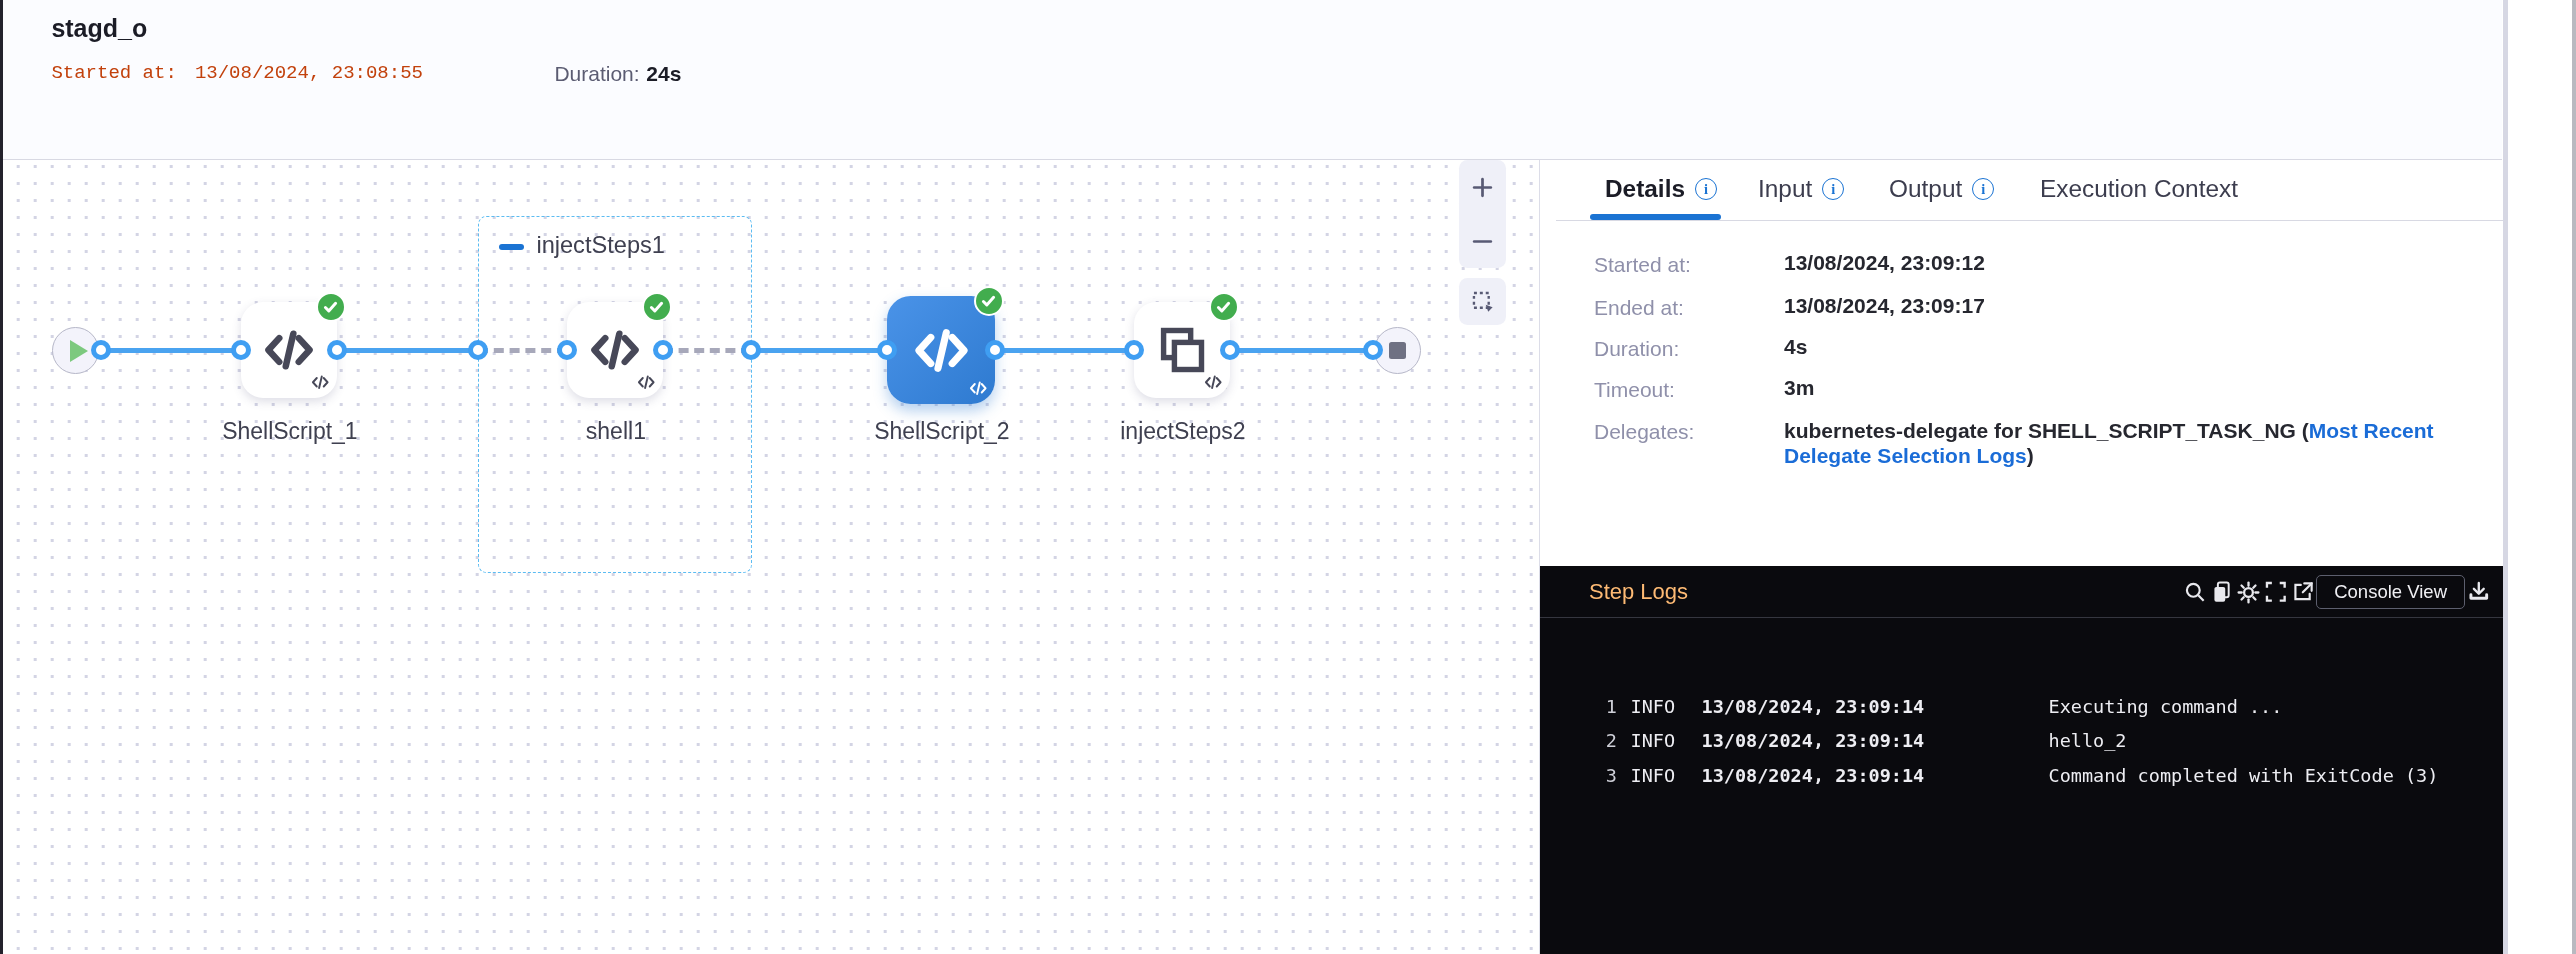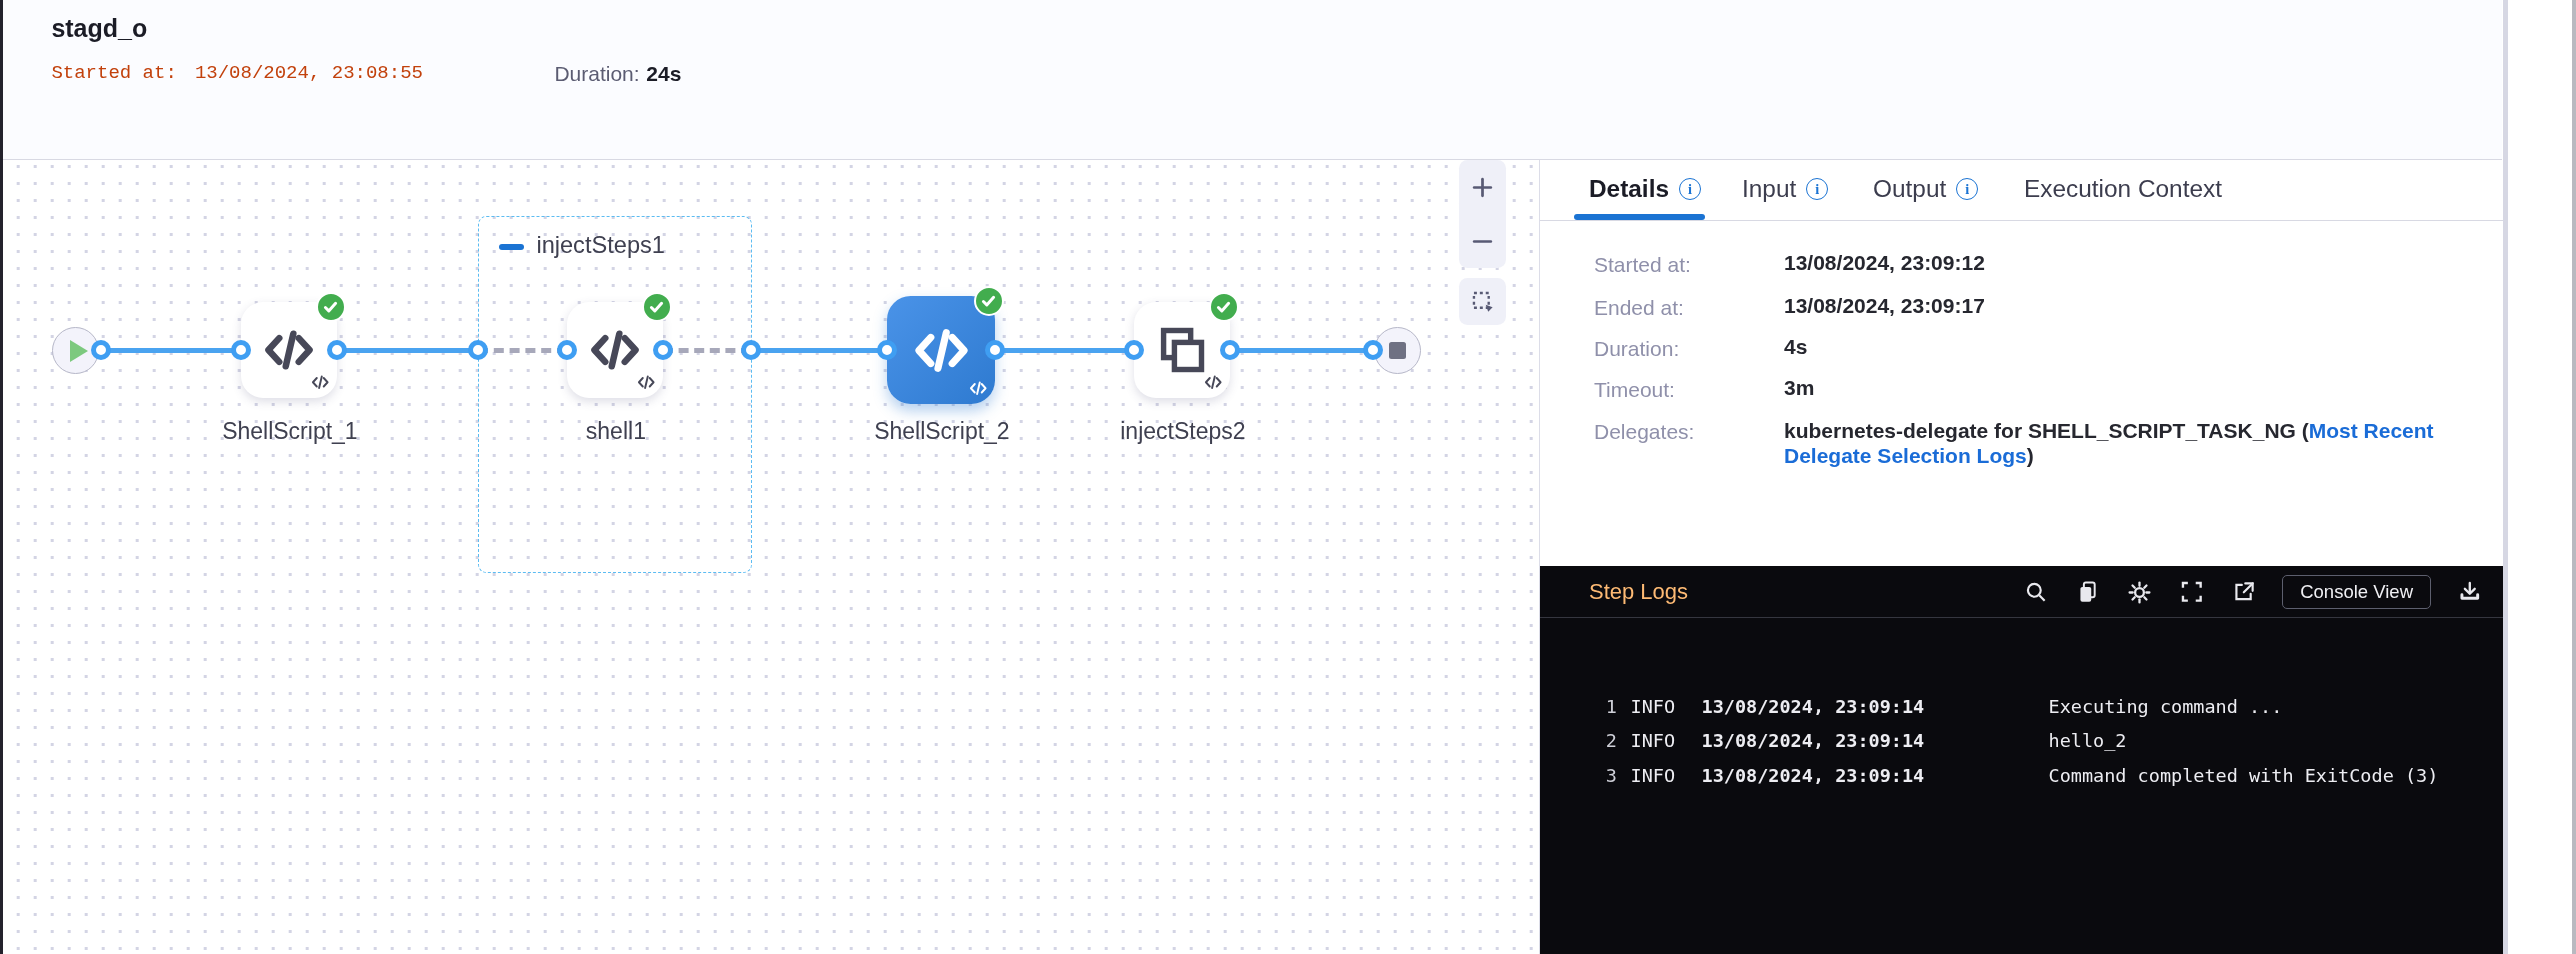--- a/index.html
+++ b/index.html
@@ -57,21 +57,21 @@
 
   .ctl-btn { position:absolute; left:1456px; width:47px; background:#eff0f8; border-radius:8.4px; z-index:5;
              display:flex; align-items:center; justify-content:center; color:#585a74; cursor:pointer; }
   .ctl-zoom { position:absolute; left:1456px; width:47px; height:108px; background:#eff0f8; border-radius:8.4px;
               z-index:5; display:flex; flex-direction:column; color:#585a74; }
   .ctl-zoom > div { flex:1; display:flex; align-items:center; justify-content:center; cursor:pointer; }
 
   
   .panel { position:absolute; left:1539px; top:160px; width:964px; height:795px; background:#fff;
            border-left:1.7px solid #dcdde8; }
-  .tabs { position:absolute; left:0; top:0; width:100%; height:61px; border-bottom:1.7px solid #d8d9e3; }
+  .tabs { position:absolute; left:16px; top:0; width:100%; height:61px; border-bottom:1.7px solid #d8d9e3; }
   .tab { position:absolute; top:15px; font-size:24.4px; color:#3c3d4e; font-weight:500; display:flex;
          align-items:center; gap:10px; cursor:pointer; }
   .tab.active { color:#1b1c26; font-weight:700; }
   .tab-underline { position:absolute; left:34px; top:54px; width:131px; height:5.9px; border-radius:4.2px; background:#1a73d3; }
   .info-i { display:inline-flex; width:22px; height:22px; border:1.7px solid #1a73d3; border-radius:50%;
             color:#1a73d3; font-size:14.3px; font-weight:700; align-items:center; justify-content:center;
             font-family:"Liberation Serif", serif; }
 
   .drow-label { position:absolute; left:54px; font-size:21px; color:#8f90aa; font-weight:500; }
   .drow-value { position:absolute; left:244px; font-size:21px; color:#26272f; font-weight:700; }
@@ -80,21 +80,21 @@
   .dlink { color:#1a6cd7; cursor:pointer; }
   .view-logs-btn { position:absolute; left:240px; top:315px; width:360px; height:49px; background:#fff;
                    border:2.5px solid #1a73d3; border-radius:7.6px; color:#1a73d3; font-size:23.6px; font-weight:500;
                    font-family:"Liberation Sans", sans-serif; cursor:pointer; }
 
   
   .steplogs { position:absolute; left:0; top:406px; width:964px; height:389px; background:#0a0a0e; }
   .sl-header { position:absolute; left:0; top:0; width:100%; height:52px; border-bottom:1.7px solid #35363f;
                display:flex; align-items:center; }
   .sl-title { position:absolute; left:34px; font-size:22px; color:#fdba74;margin-left:15px; }
-  .sl-icons { position:absolute; right:21px; top:0; height:52px; display:flex; align-items:center; gap:25px;
+  .sl-icons { position:absolute; right:12px; top:0; height:52px; display:flex; align-items:center; 
               color:#e9e9ee; }
   .sl-icons .ic { width:27px; height:27px; display:flex; align-items:center; justify-content:center; cursor:pointer; }
   .console-btn { height:34px; padding:0 17px; background:transparent; border:1.7px solid #5d5f6e; border-radius:5px;
                  color:#f0f0f4; font-size:18.5px; font-family:"Liberation Sans", sans-serif; cursor:pointer; }
 
   .log-line { position:absolute; left:0; width:100%; height:35px; display:flex; align-items:center;
               font-family:"DejaVu Sans Mono", monospace; font-size:18.5px; color:#ededf2; }
   .ln-num { width:77px; text-align:right; color:#cfd0d8; }
   .ln-level { margin-left:13.5px; width:49px; }
   .ln-time { margin-left:22px; width:278px;font-weight:bold; }

